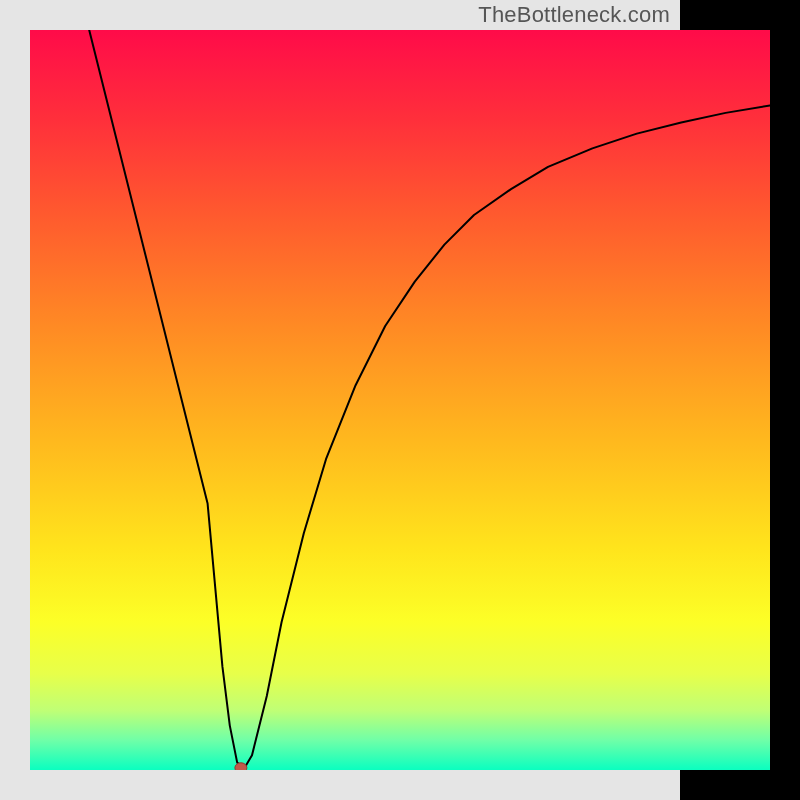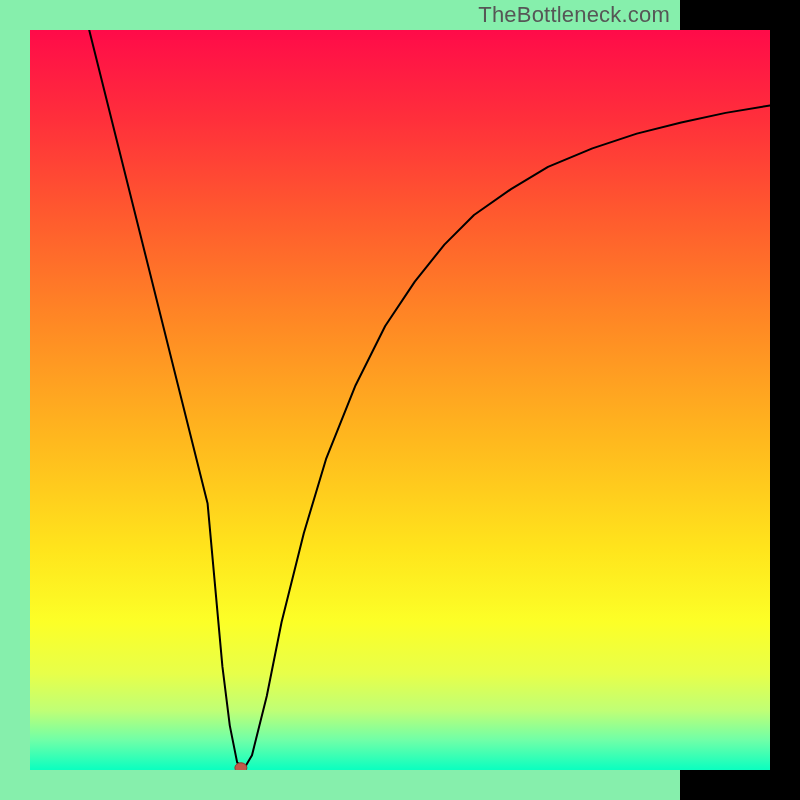--- a/index.html
+++ b/index.html
@@ -1,21 +1,21 @@
 <!DOCTYPE html>
 <html><head>
 <meta charset="utf-8">
 <style>
   * { margin: 0; padding: 0; box-sizing: border-box; }
   html, body { width: 800px; height: 800px; background: #000; overflow: hidden; }
   .stage {
     position: relative;
     width: 680px;
     height: 800px;
-    background: #86efac;
+    background: #e5e5e5;
   }
   .watermark {
     position: absolute;
     top: 2px;
     right: 10px;
     font-family: Arial, Helvetica, sans-serif;
     font-size: 22px;
     color: #565656;
     letter-spacing: 0.2px;
     font-weight: 400;

